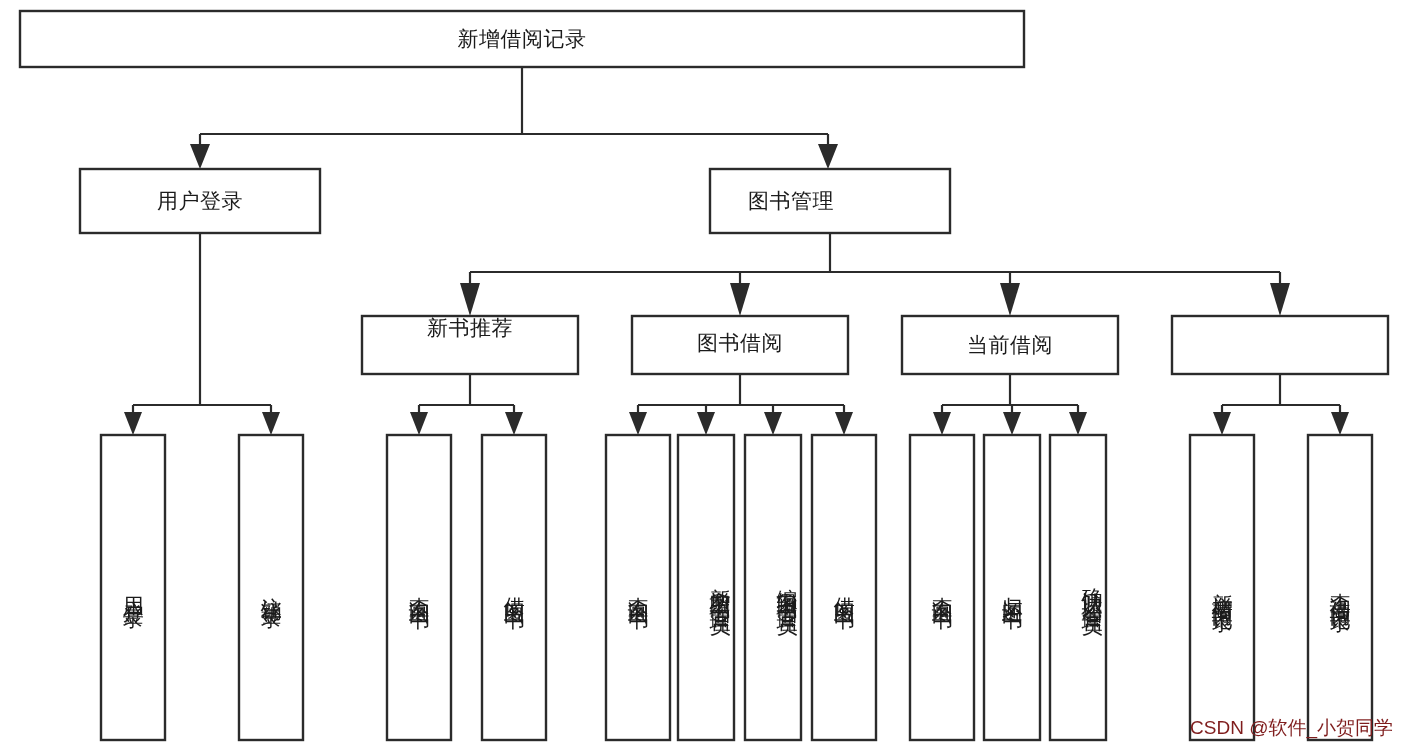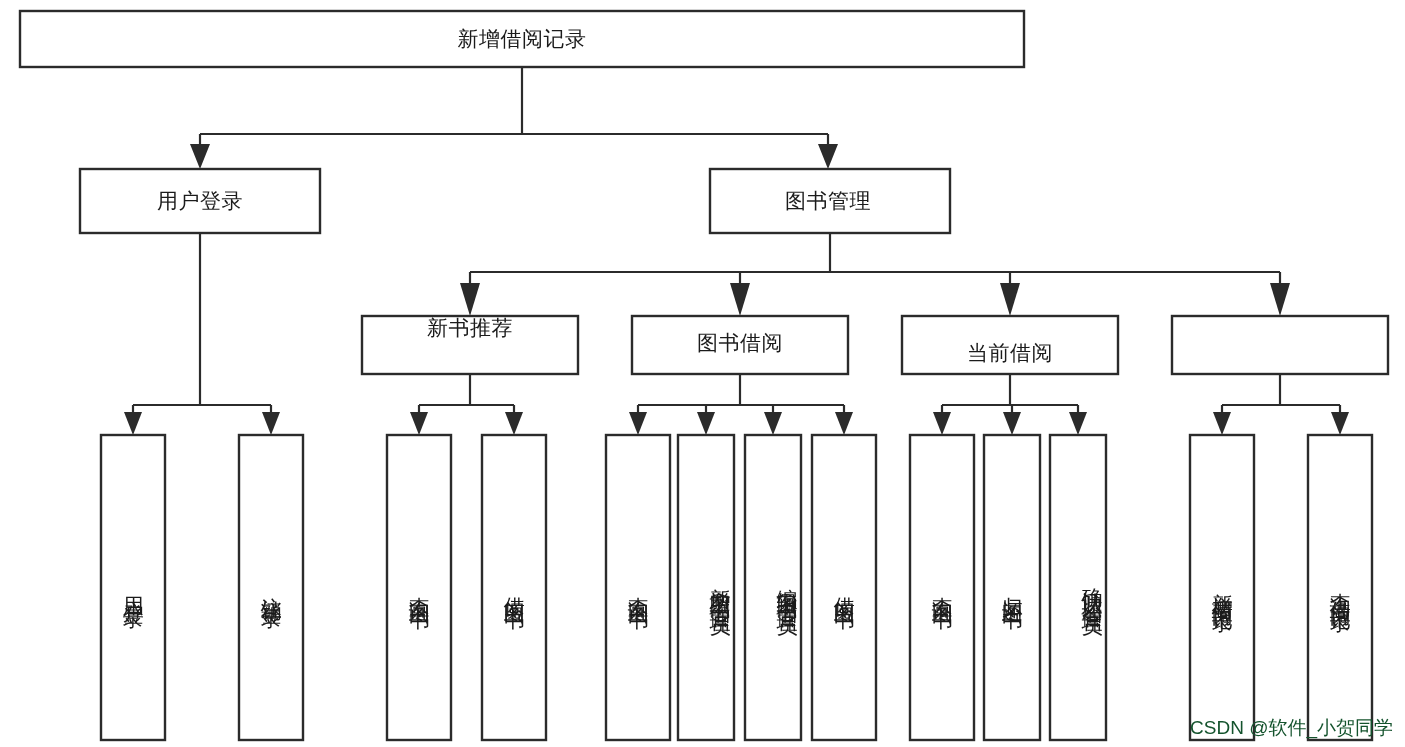--- a/index.html
+++ b/index.html
@@ -60,21 +60,21 @@
     text-orientation: upright;
     font-size: 21px;
     line-height: 1.35;
     letter-spacing: 4px;
   }
   .watermark {
     position: absolute;
     right: 12px;
     bottom: 6px;
     font-size: 19px;
-    color: #14532d;
+    color: #7f1d1d;
     font-family: "Liberation Sans", "DejaVu Sans", sans-serif;
     white-space: nowrap;
     pointer-events: none;
   }
 </style>
 </head>
 <body>
 
 <div id="diagram-root">
 
@@ -164,25 +164,25 @@
     <rect class="node-box" x="984" y="435" width="56" height="305"></rect>
     <rect class="node-box" x="1050" y="435" width="56" height="305"></rect>
 
     <rect class="node-box" x="1190" y="435" width="64" height="305"></rect>
     <rect class="node-box" x="1308" y="435" width="64" height="305"></rect>
   </svg>
 
   <div class="node-label horizontal" style="left:20px; top:11px; width:1004px; height:56px;">新增借阅记录</div>
 
   <div class="node-label horizontal" style="left:80px; top:169px; width:240px; height:64px;">用户登录</div>
-  <div class="node-label horizontal" style="left:712px; top:169px; width:232px; height:64px;">图书管理</div>
+  <div class="node-label horizontal" style="left:675px; top:169px; width:232px; height:64px;">图书管理</div>
 
   <div class="node-label horizontal" style="left:362px; top:304px; width:216px; height:48px;">新书推荐</div>
   <div class="node-label horizontal" style="left:632px; top:316px; width:216px; height:54px;">图书借阅</div>
-  <div class="node-label horizontal" style="left:902px; top:332px; width:216px; height:42px;">当前借阅</div>
+  <div class="node-label horizontal" style="left:902px; top:324px; width:216px; height:42px;">当前借阅</div>
 
   <div class="node-label vertical" style="left:101px; top:435px; width:64px; height:305px;">用户登录</div>
   <div class="node-label vertical" style="left:239px; top:435px; width:64px; height:305px;">注销登录</div>
 
   <div class="node-label vertical" style="left:387px; top:435px; width:64px; height:305px;">查询图书</div>
   <div class="node-label vertical" style="left:482px; top:435px; width:64px; height:305px;">借阅图书</div>
 
   <div class="node-label vertical" style="left:606px; top:435px; width:64px; height:305px;">查询图书</div>
   <div class="node-label vertical" style="left:678px; top:441px; width:56px; height:296px; align-items:flex-start;">新增图书（管理员）</div>
   <div class="node-label vertical" style="left:745px; top:441px; width:56px; height:296px; align-items:flex-start;">编辑图书（管理员）</div>

